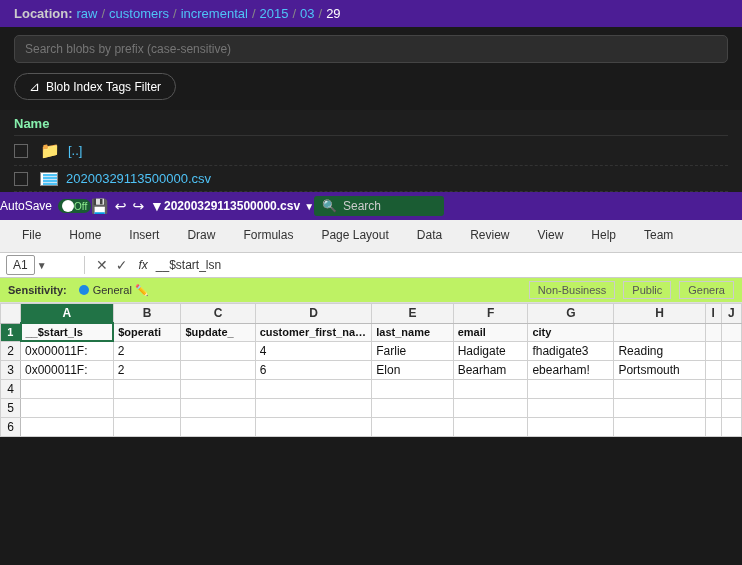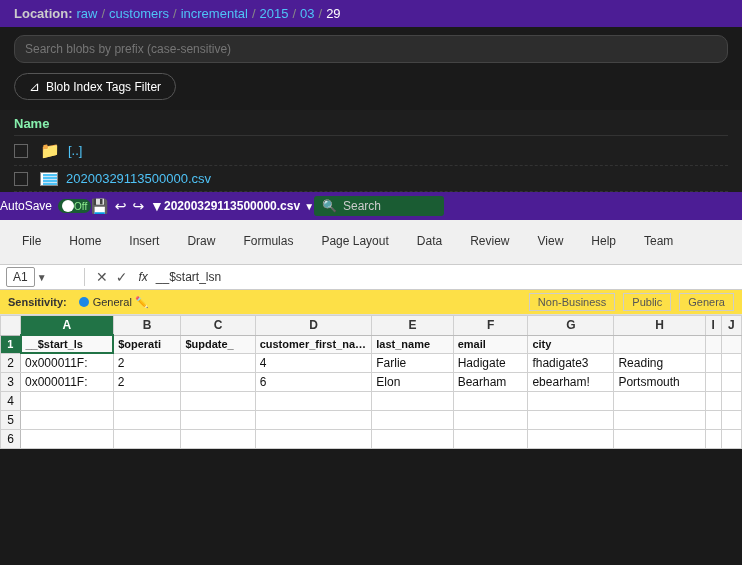--- a/index.html
+++ b/index.html
@@ -40,21 +40,21 @@
 
     
     .search-bar-wrap {
       padding: 8px 14px 4px 14px;
       background: #1a1a1a;
     }
     .search-bar {
       width: 100%;
       background: #2d2d2d;
       border: 1px solid #444;
-      border-radius: 10px;
+      border-radius: 5px;
       color: #aaa;
       padding: 6px 10px;
       font-size: 12px;
       outline: none;
     }
 
     
     .filter-wrap {
       padding: 6px 14px 10px 14px;
       background: #1a1a1a;
@@ -210,21 +210,21 @@
 
     
     .tab-bar {
       background: #f0f0f0;
       display: flex;
       align-items: center;
       padding: 0 8px;
       border-bottom: 1px solid #ccc;
     }
     .tab-item {
-      padding: 14px 14px;
+      padding: 8px 14px;
       font-size: 12px;
       color: #333;
       cursor: pointer;
       border-bottom: 2px solid transparent;
     }
 
     
     .formula-bar {
       background: #fff;
       display: flex;
@@ -273,21 +273,21 @@
       margin: 0 4px;
     }
     .formula-content {
       font-size: 12px;
       color: #333;
       flex: 1;
     }
 
     
     .sensitivity-bar {
-      background: #fde047;
+      background: #bef264;
       display: flex;
       align-items: center;
       padding: 3px 8px;
       border-bottom: 1px solid #ddd;
       gap: 12px;
       font-size: 11px;
       color: #333;
     }
     .sensitivity-label {
       font-weight: 600;

